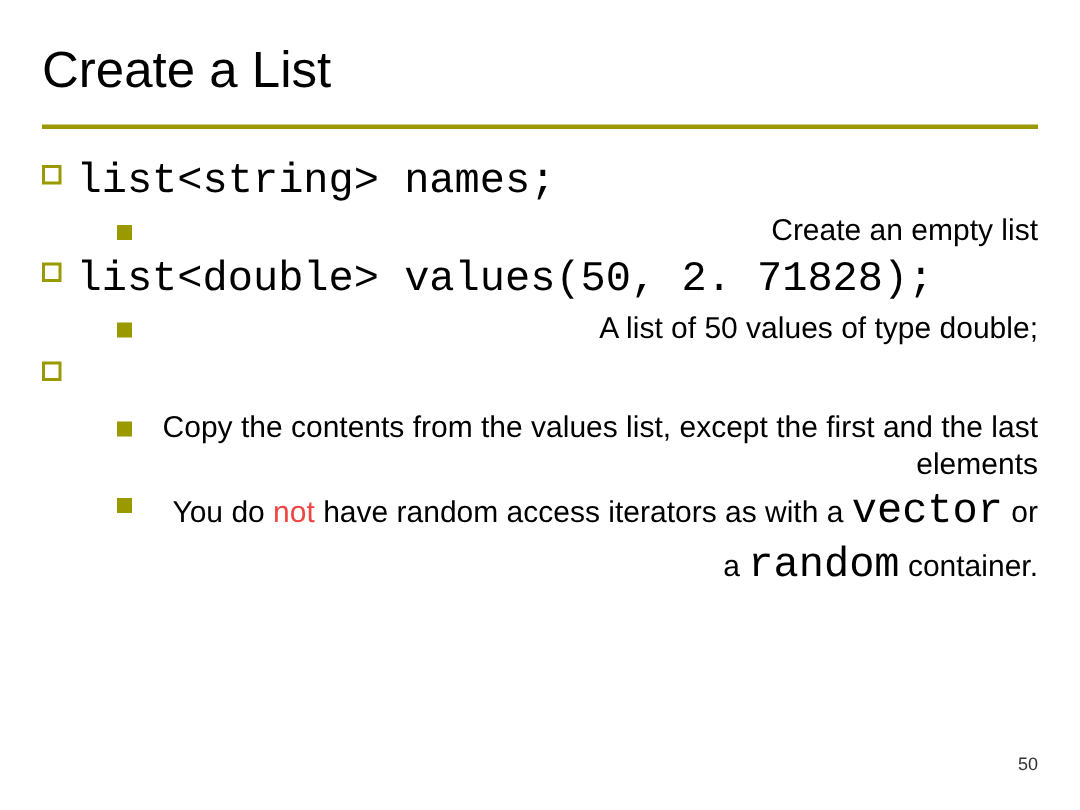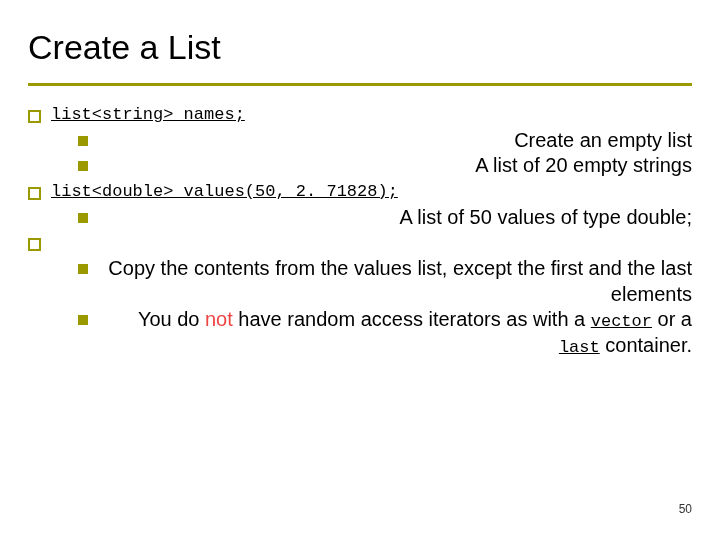--- a/index.html
+++ b/index.html
@@ -44,22 +44,21 @@
   .sq-solid {
     width: 10px;
     height: 10px;
     background: #9a9a00;
     flex-shrink: 0;
     margin-top: 8px;
     margin-right: 12px;
   }
   .mono {
     font-family: "Courier New", Courier, monospace;
-    font-size: 17px;
-    text-decoration: underline;
+    font-size: 28px;
   }
   .sans { font-family: Arial, Helvetica, sans-serif; }
   .txt { flex: 1; }
   .gap { margin-top: 2px; margin-bottom: 2px; }
   .not { color: #ef4444; }
   .pagenum {
     position: absolute;
     right: 28px;
     bottom: 24px;
     font-size: 12px;
@@ -78,24 +77,20 @@
     <div class="sq-open"></div>
     <div class="txt mono">list&lt;string&gt; names;</div>
   </div>
 
   <div class="bullet-row indent-1">
     <div class="sq-solid"></div>
     <div class="txt sans">Create an empty list</div>
   </div>
 
 
-  <div class="bullet-row indent-1">
-    <div class="sq-solid"></div>
-    <div class="txt sans">A list of 20 empty strings</div>
-  </div>
 
   <div class="bullet-row indent-0 gap">
     <div class="sq-open"></div>
     <div class="txt mono">list&lt;double&gt; values(50, 2. 71828);</div>
   </div>
 
   <div class="bullet-row indent-1">
     <div class="sq-solid"></div>
     <div class="txt sans">A list of 50 values of type double;</div>
   </div>
@@ -108,19 +103,19 @@
   </div>
 
   <div class="bullet-row indent-1">
     <div class="sq-solid"></div>
     <div class="txt sans">Copy the contents from the values list, except the first and the last elements</div>
   </div>
 
   <div class="bullet-row indent-1">
     <div class="sq-solid"></div>
     <div class="txt sans">
-      <span>You do </span><span class="not">not</span><span> have random access iterators as with a </span><span class="mono">vector</span><span> or a </span><span class="mono">last</span><span> container.</span>
+      <span>You do </span><span class="not">not</span><span> have random access iterators as with a </span><span class="mono">vector</span><span> or a </span><span class="mono">random</span><span> container.</span>
     </div>
   </div>
 
 </div>
 
 <div class="pagenum">50</div>
 
 </body></html>

